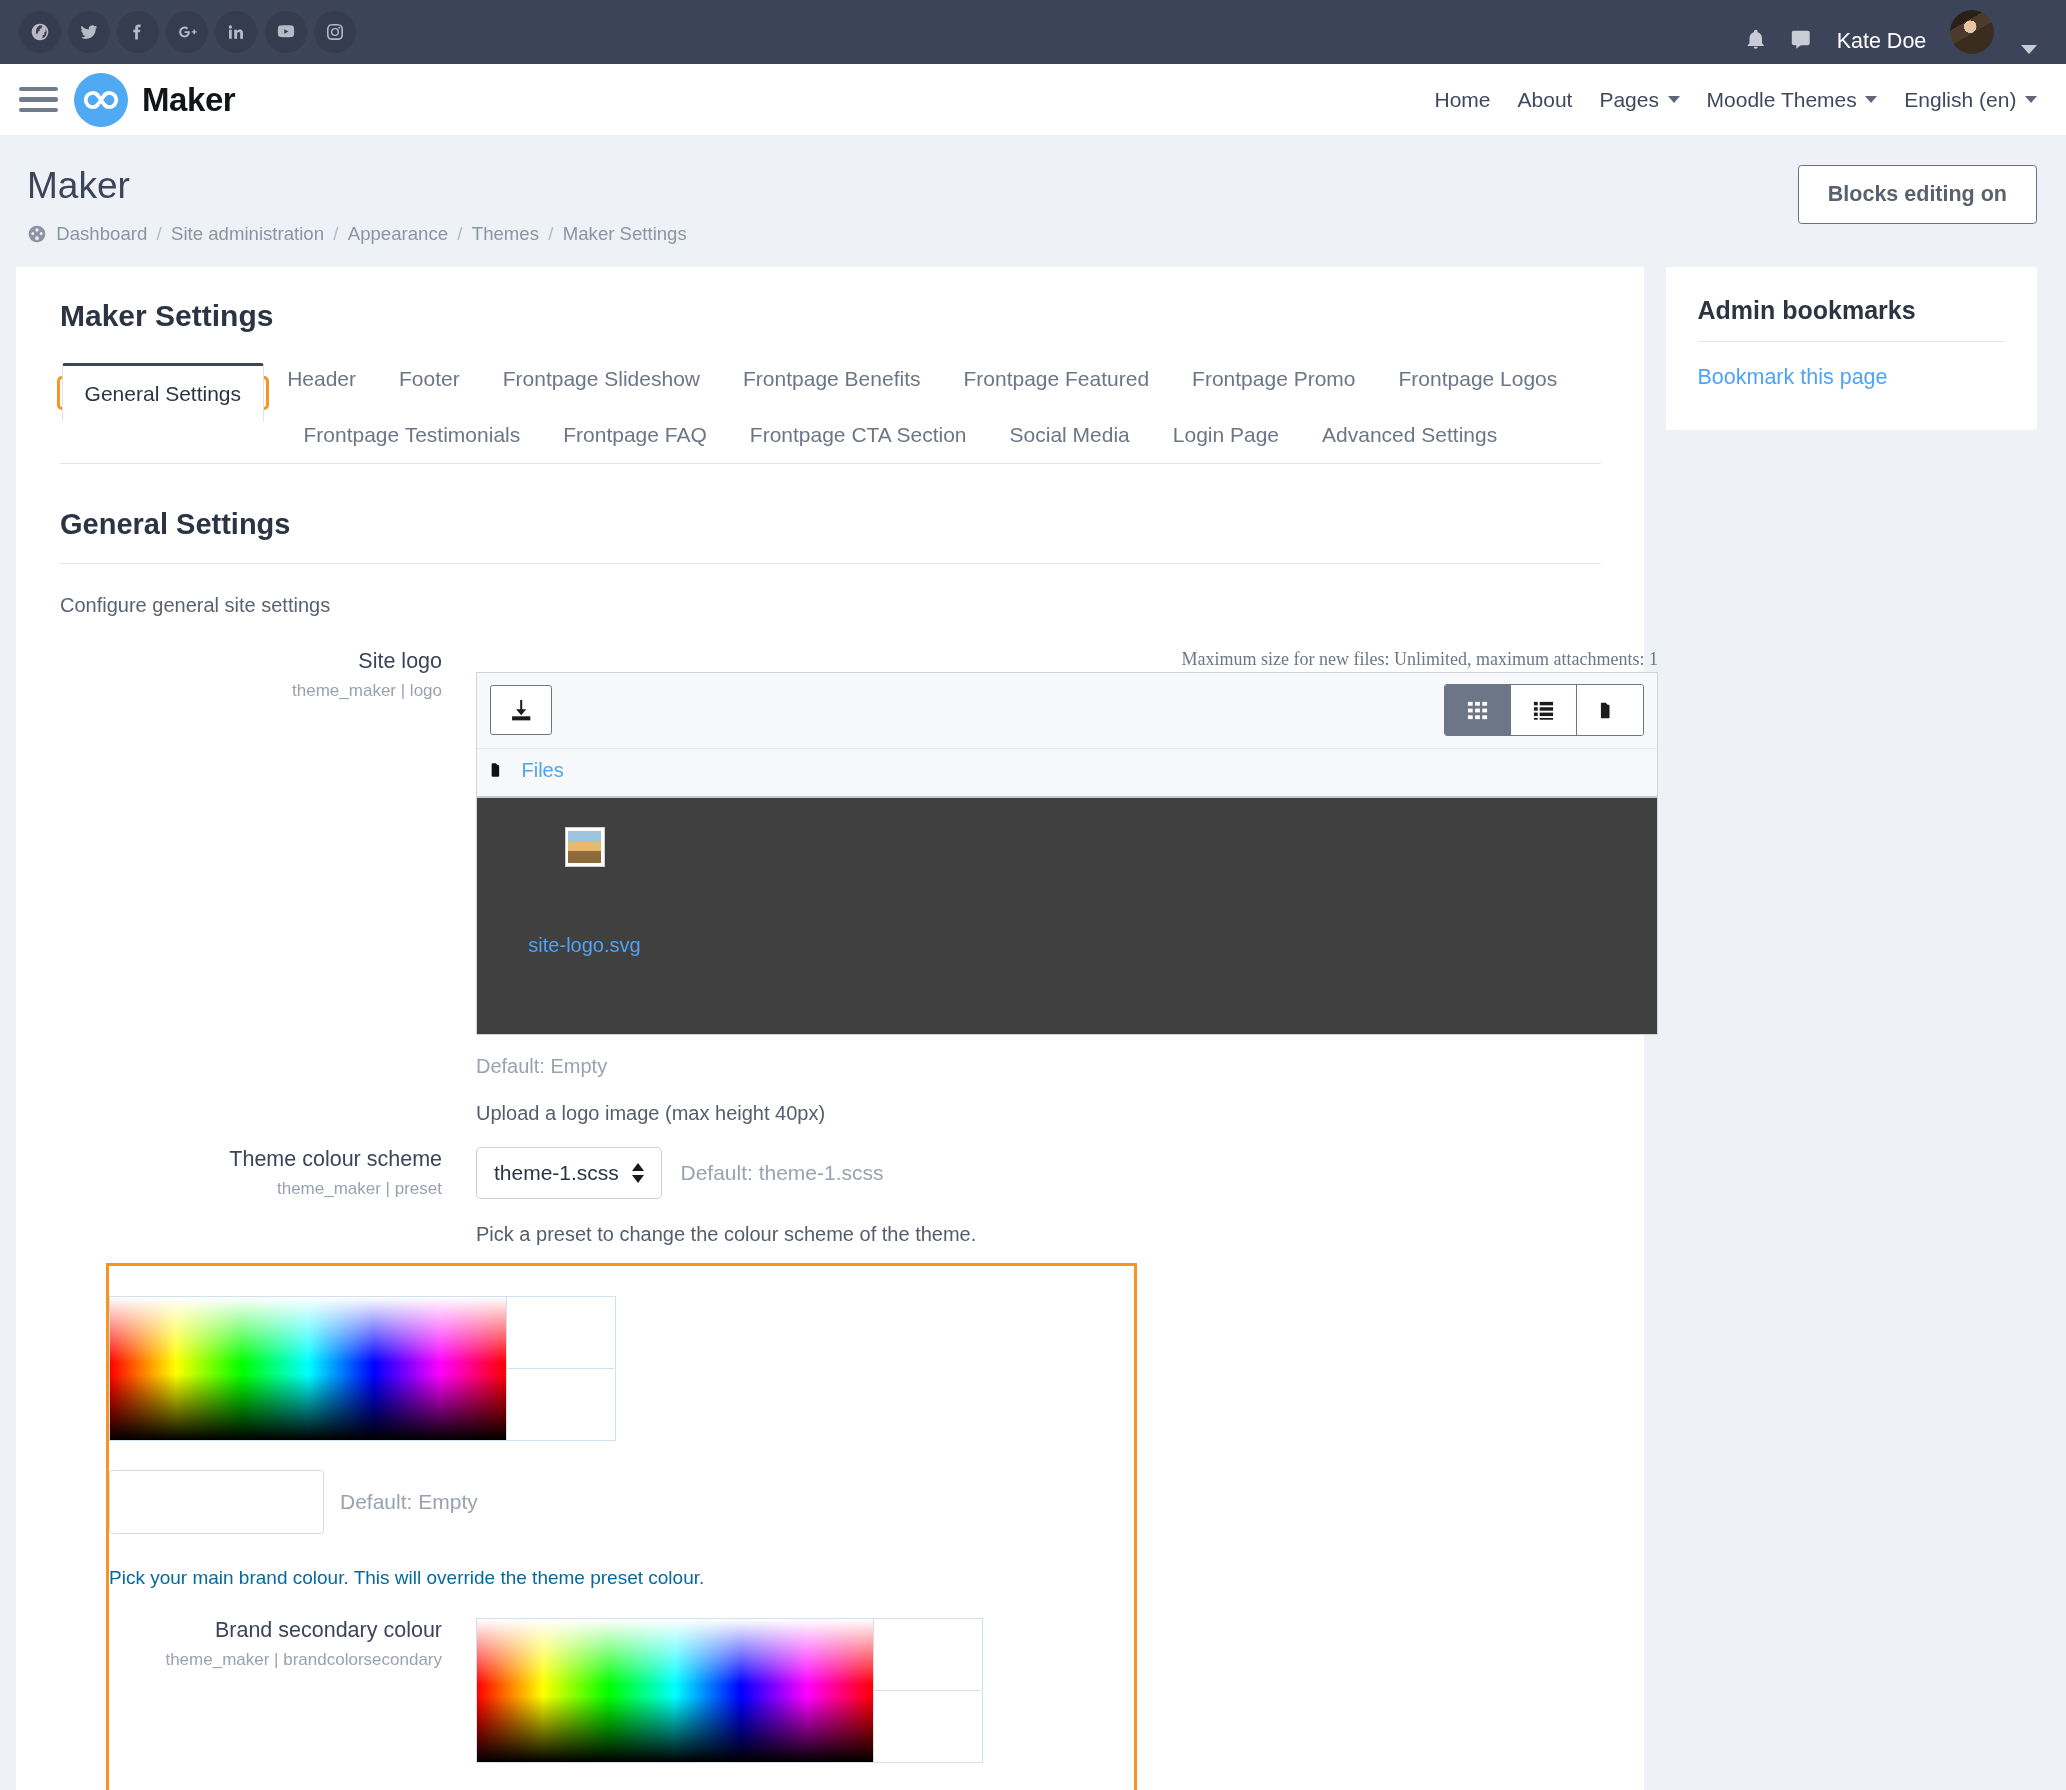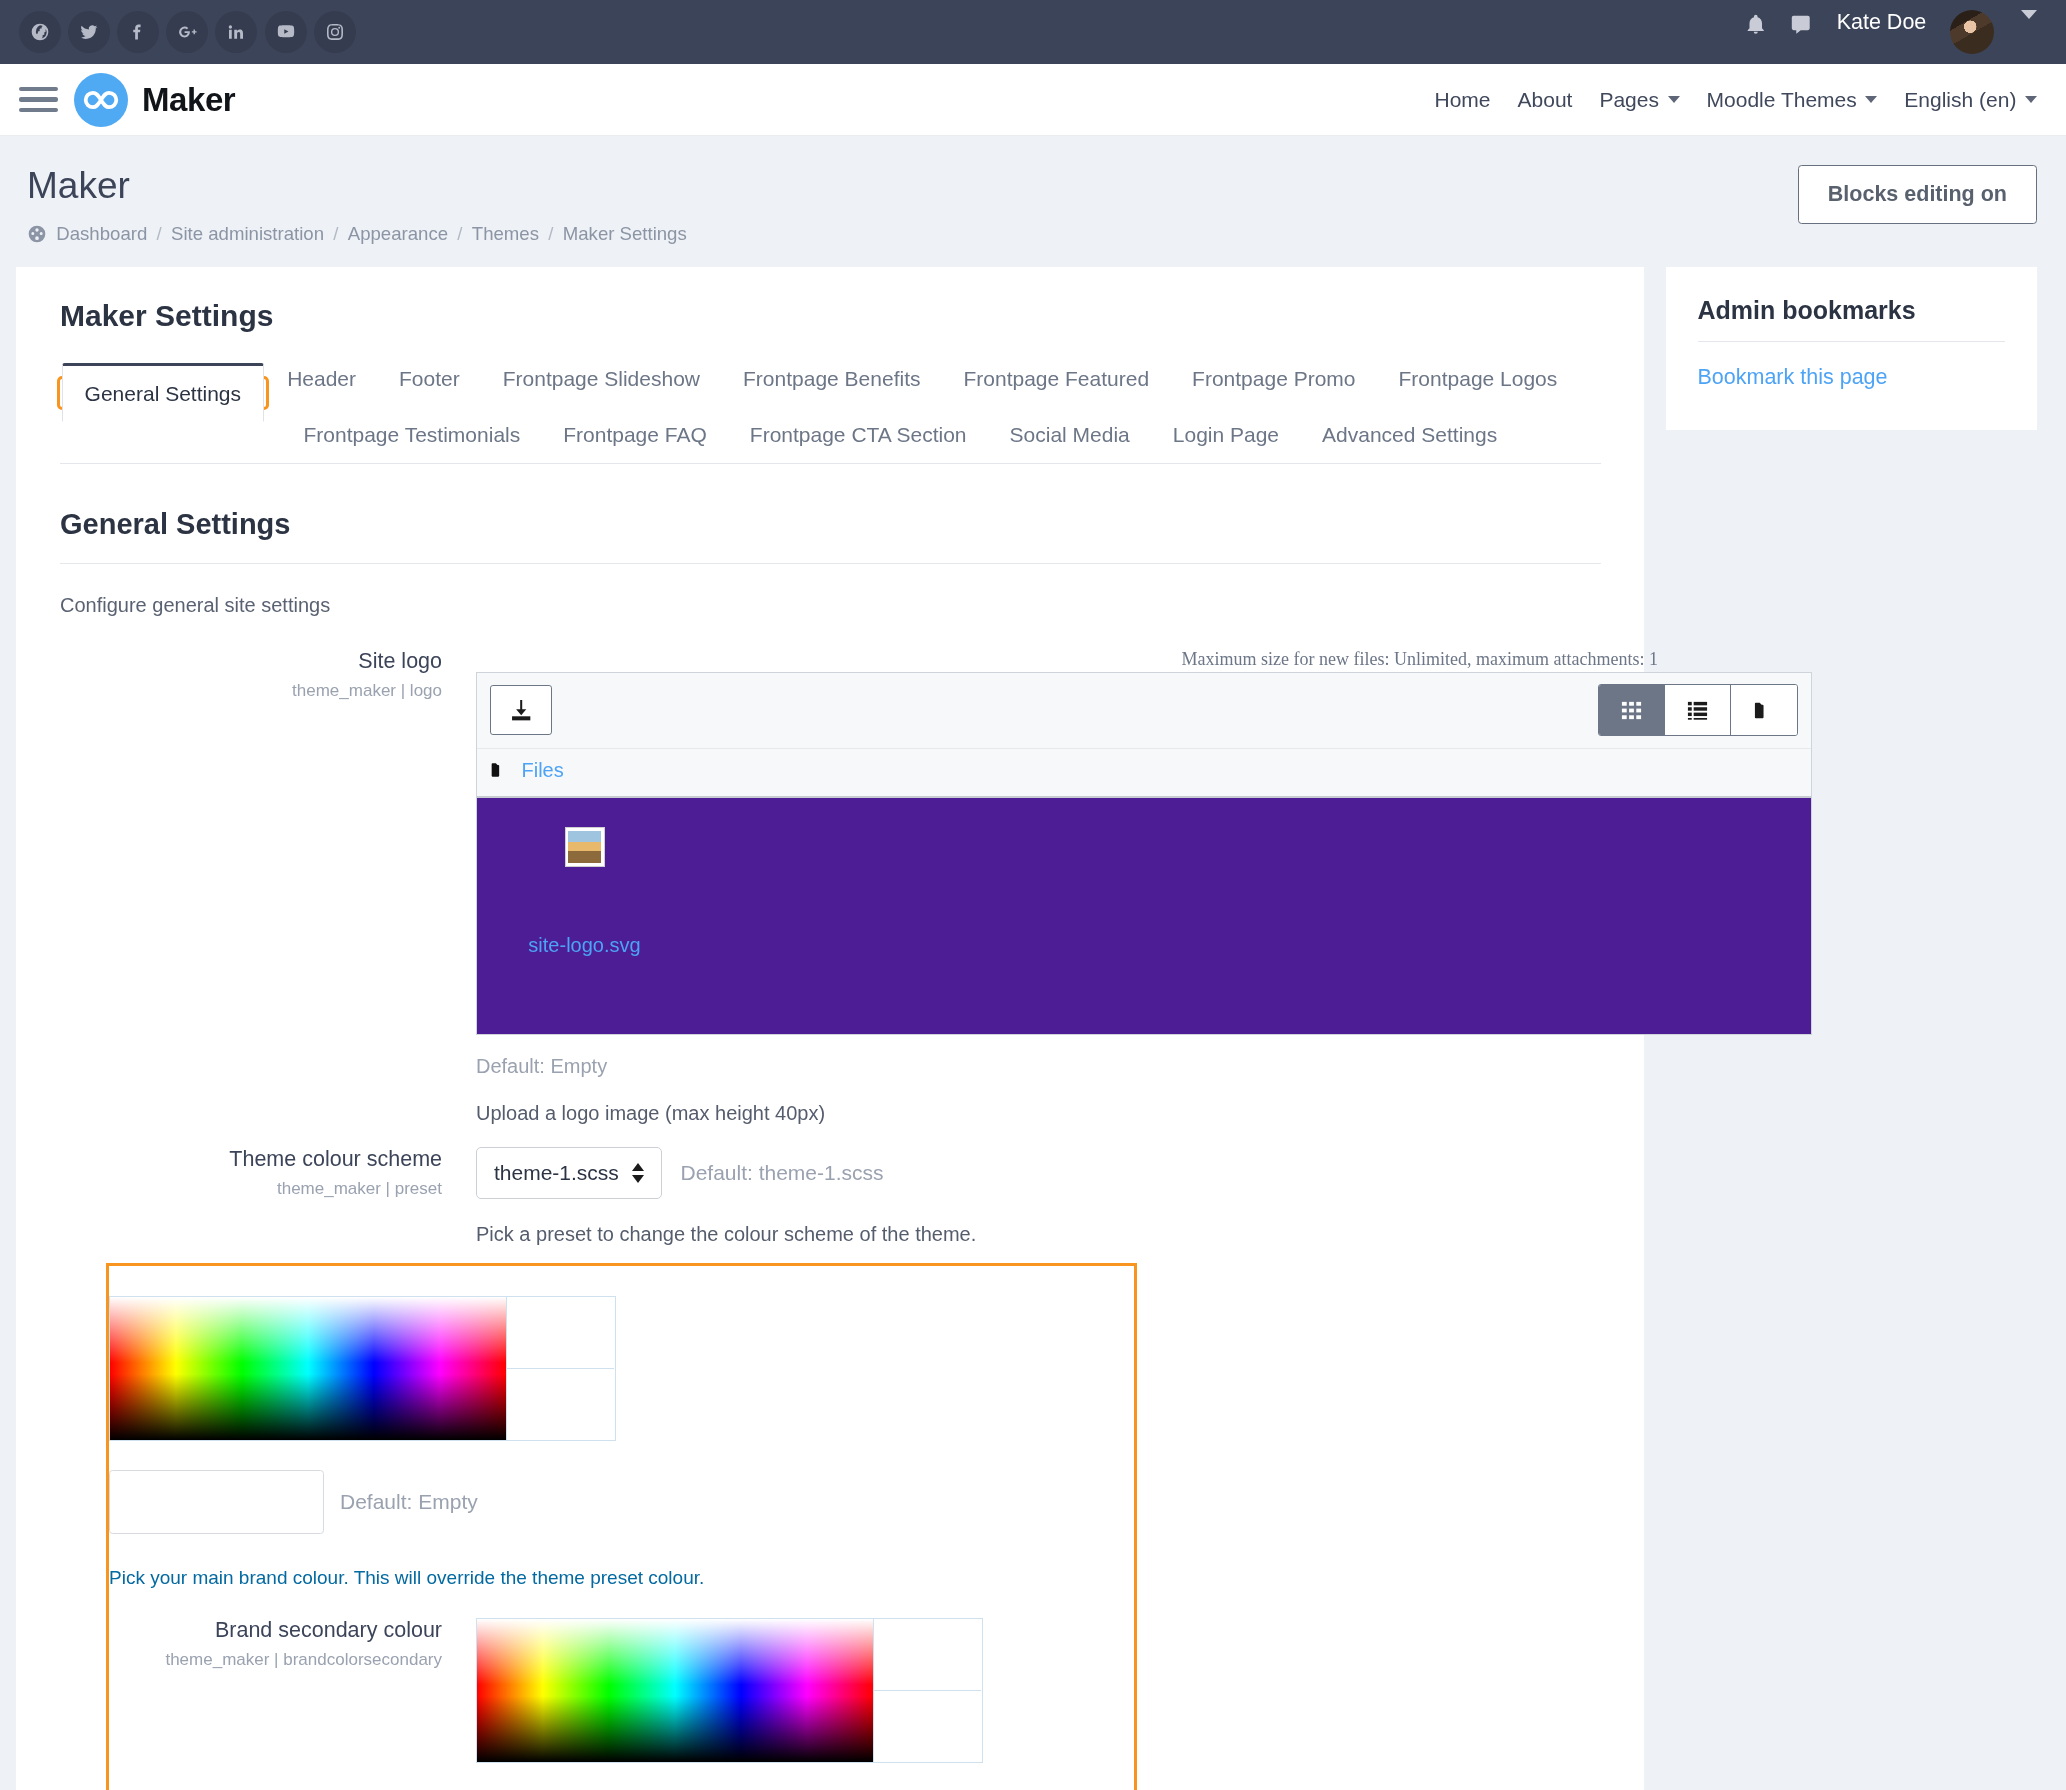--- a/index.html
+++ b/index.html
@@ -23,21 +23,21 @@
   .social-list { display: flex; align-items: center; gap: 7.2px; }
   .social-ico {
     width: 42px; height: 42px; border-radius: 50%;
     background: #353c50;
     display: flex; align-items: center; justify-content: center;
     color: #b6bac6;
     font-size: 19.3px; font-weight: bold;
     cursor: pointer;
   }
   .social-ico svg { width: 20px; height: 20px; fill: #b6bac6; }
-  .topbar-right { margin-left: auto; display: flex; align-items: flex-start; gap: 16px; }
+  .topbar-right { margin-left: auto; display: flex; align-items: flex-end; gap: 16px; }
   .tb-ico { width: 29px; height: 29px; display:flex; align-items:center; justify-content:center; }
   .tb-ico svg { width: 21.5px; height: 21.5px; fill: #c9ccd6; }
   .tb-user { color: #ffffff; font-size: 21.5px; margin-left: 5.7px; }
   .avatar {
     width: 44px; height: 44px; border-radius: 50%;
     margin-left: 7.2px;
     background:
       radial-gradient(circle at 46% 38%, #e8c3a4 0 17%, transparent 17.5%),
       linear-gradient(150deg, #2a2018 0 30%, #4e3a2a 30% 52%, #3b2c20 52% 100%),
       linear-gradient(90deg, #2b9e96 0 40%, #8d9aa4 40% 70%, #6c7a84 70% 100%);
@@ -137,21 +137,21 @@
   .gs-desc { font-size: 20px; color: #5a6272; margin: 30px 0 32px 0; }
 
   .frow { display: flex; margin-bottom: 13px; }
   .flabel { width: 416px; text-align: right; padding-right: 34px; flex: none; }
   .flabel .t { font-size: 21.5px; color: #3c4459; display:block; }
   .flabel .s { font-size: 17px; color: #9aa2b0; display:block; margin-top: 7.2px; }
   .fctl { flex: 1; min-width: 0; }
 
   .maxsize { font-size: 18px; color: #6c7687; text-align: right; width: 1182px; margin-bottom: 2px; font-family: Liberation Serif, serif; }
 
-  .filepicker { width: 1336px; border: 0.7px solid #cfd4da; background: #4c1d95; }
+  .filepicker { width: 1182px; border: 0.7px solid #cfd4da; background: #404040; }
   .fp-toolbar { background: #f7f8f9; padding: 11.5px 13px; display: flex; align-items: center; border-bottom: 0.7px solid #e6e8eb; }
   .fp-addbtn {
     width: 62px; height: 50px; background: #fff;
     border: 1.4px solid #6c7687; border-radius: 2.9px;
     display: flex; align-items: center; justify-content: center; cursor: pointer;
   }
   .fp-addbtn svg { width: 24.4px; height: 24.4px; fill: #1b1b1b; }
   .fp-views { margin-left: auto; display: flex; border: 0.7px solid #6c7687; border-radius: 2.9px; overflow: hidden; }
   .fp-view {
     width: 66px; height: 50px; background: #fff;

